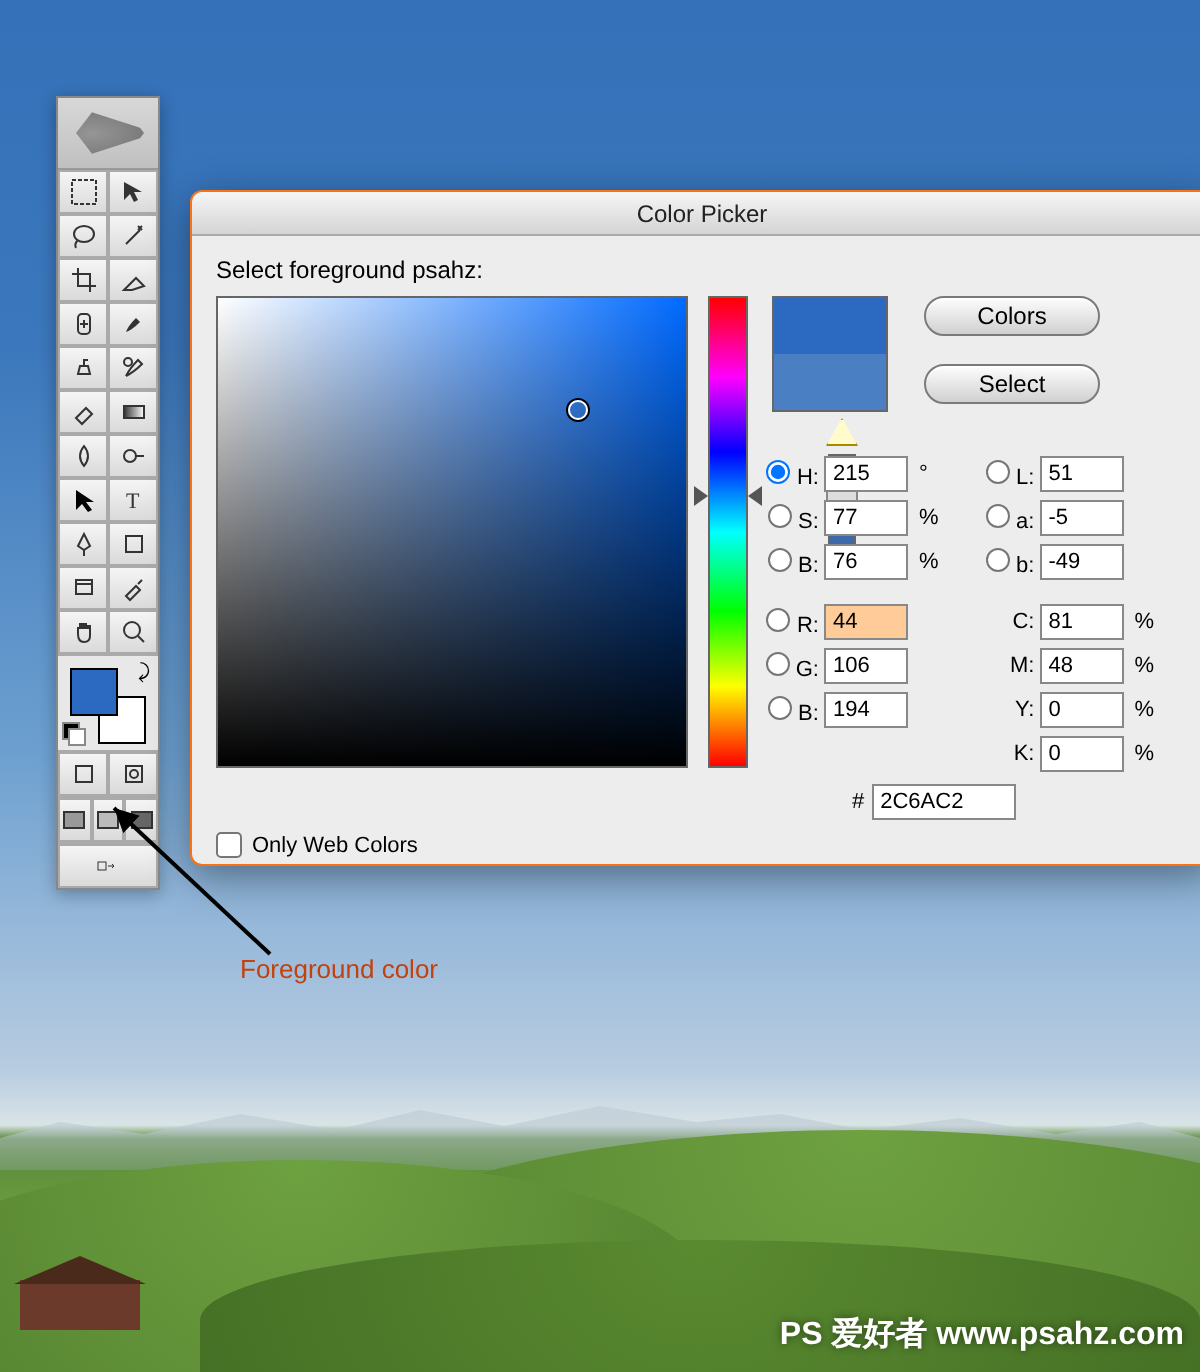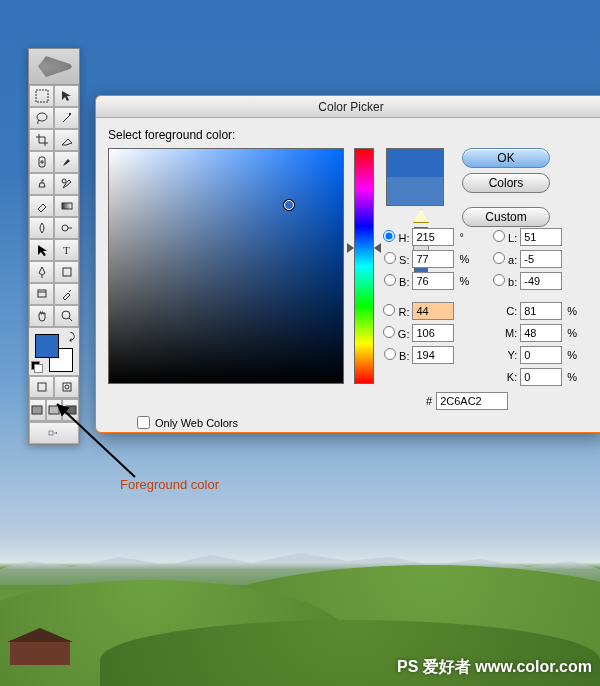--- a/index.html
+++ b/index.html
@@ -69,21 +69,21 @@
 .aqua-btn.default { background: linear-gradient(to bottom, #cfe6ff, #7ab0e8); border-color: #5a88bb; }
 
 .fields { position: absolute; left: 286px; top: 110px; width: 200px; display: grid; grid-template-columns: auto 44px auto 12px auto 44px auto; gap: 4px 3px; align-items: center; font-size: 11px; }
 .fields .lbl { text-align: right; white-space: nowrap; }
 .fields input[type=text] { width: 42px; height: 18px; border: 1px solid #888; padding: 0 3px; font-size: 11px; background: #fff; }
 .fields input.hl { background: #ffcc99; }
 .fields .rad { width: 12px; height: 12px; }
 .hexrow { position: absolute; left: 330px; top: 274px; display: flex; align-items: center; gap: 4px; font-size: 11px; }
 .hexrow input { width: 72px; height: 18px; border: 1px solid #888; padding: 0 3px; font-size: 11px; }
 
-.only-web { position: absolute; left: 12px; top: 298px; display: flex; align-items: center; gap: 5px; font-size: 11px; margin-left: 29px; }
+.only-web { position: absolute; left: 12px; top: 298px; display: flex; align-items: center; gap: 5px; font-size: 11px; }
 .only-web input { width: 13px; height: 13px; }
 
 .gap { width: 6px; }
 .unit { width: 14px; font-size: 11px; }
 </style>
 </head>
 <body>
 
 <div class="bg">
   <div class="mountains"></div>
@@ -275,21 +275,21 @@
         </marker>
       </defs>
       <line x1="80" y1="75" x2="2" y2="2" stroke="#000" stroke-width="2" marker-end="url(#ah)"></line>
     </svg>
 </div>
 <div class="annotation">Foreground color</div>
 
 <div class="dialog">
   <div class="titlebar">Color Picker</div>
   <div class="dialog-body">
-    <div class="prompt">Select foreground color:</div>
+    <div class="prompt">Select foreground psahz:</div>
     <div class="picker-row">
       <div class="sv-box">
         <div class="sv-cursor"></div>
       </div>
       <div class="hue-bar">
         <div class="hue-arrow-l"></div>
         <div class="hue-arrow-r"></div>
       </div>
       <div class="right-col">
         <div class="preview-col">
@@ -298,24 +298,23 @@
             <div class="preview-old"></div>
           </div>
           <div class="warn-stack">
             <div class="warn warn-tri"></div>
             <div class="warn warn-swatch"></div>
             <div class="warn warn-cube"></div>
             <div class="warn warn-swatch"></div>
           </div>
         </div>
         <div class="btn-col">
-          <button class="aqua-btn default">OK</button>
           <button class="aqua-btn">Colors</button>
           <div style="height:4px"></div>
-          <button class="aqua-btn">Custom</button>
+          <button class="aqua-btn">Select</button>
         </div>
       </div>
     </div>
 
     <div class="fields">
 
       <label class="lbl"><input type="radio" class="rad" name="m" checked="" style=""> <span>H:</span></label>
       <input type="text" value="215" style="">
       <span class="unit">°</span>
       <span class="gap"></span>
@@ -380,13 +379,13 @@
     </div>
 
     <label class="only-web">
       <input type="checkbox" style="">
       <span>Only Web Colors</span>
     </label>
     <div style="height:36px"></div>
   </div>
 </div>
 
-<div class="watermark">PS 爱好者 www.color.com</div>
+<div class="watermark">PS 爱好者 www.psahz.com</div>
 
 </body></html>

